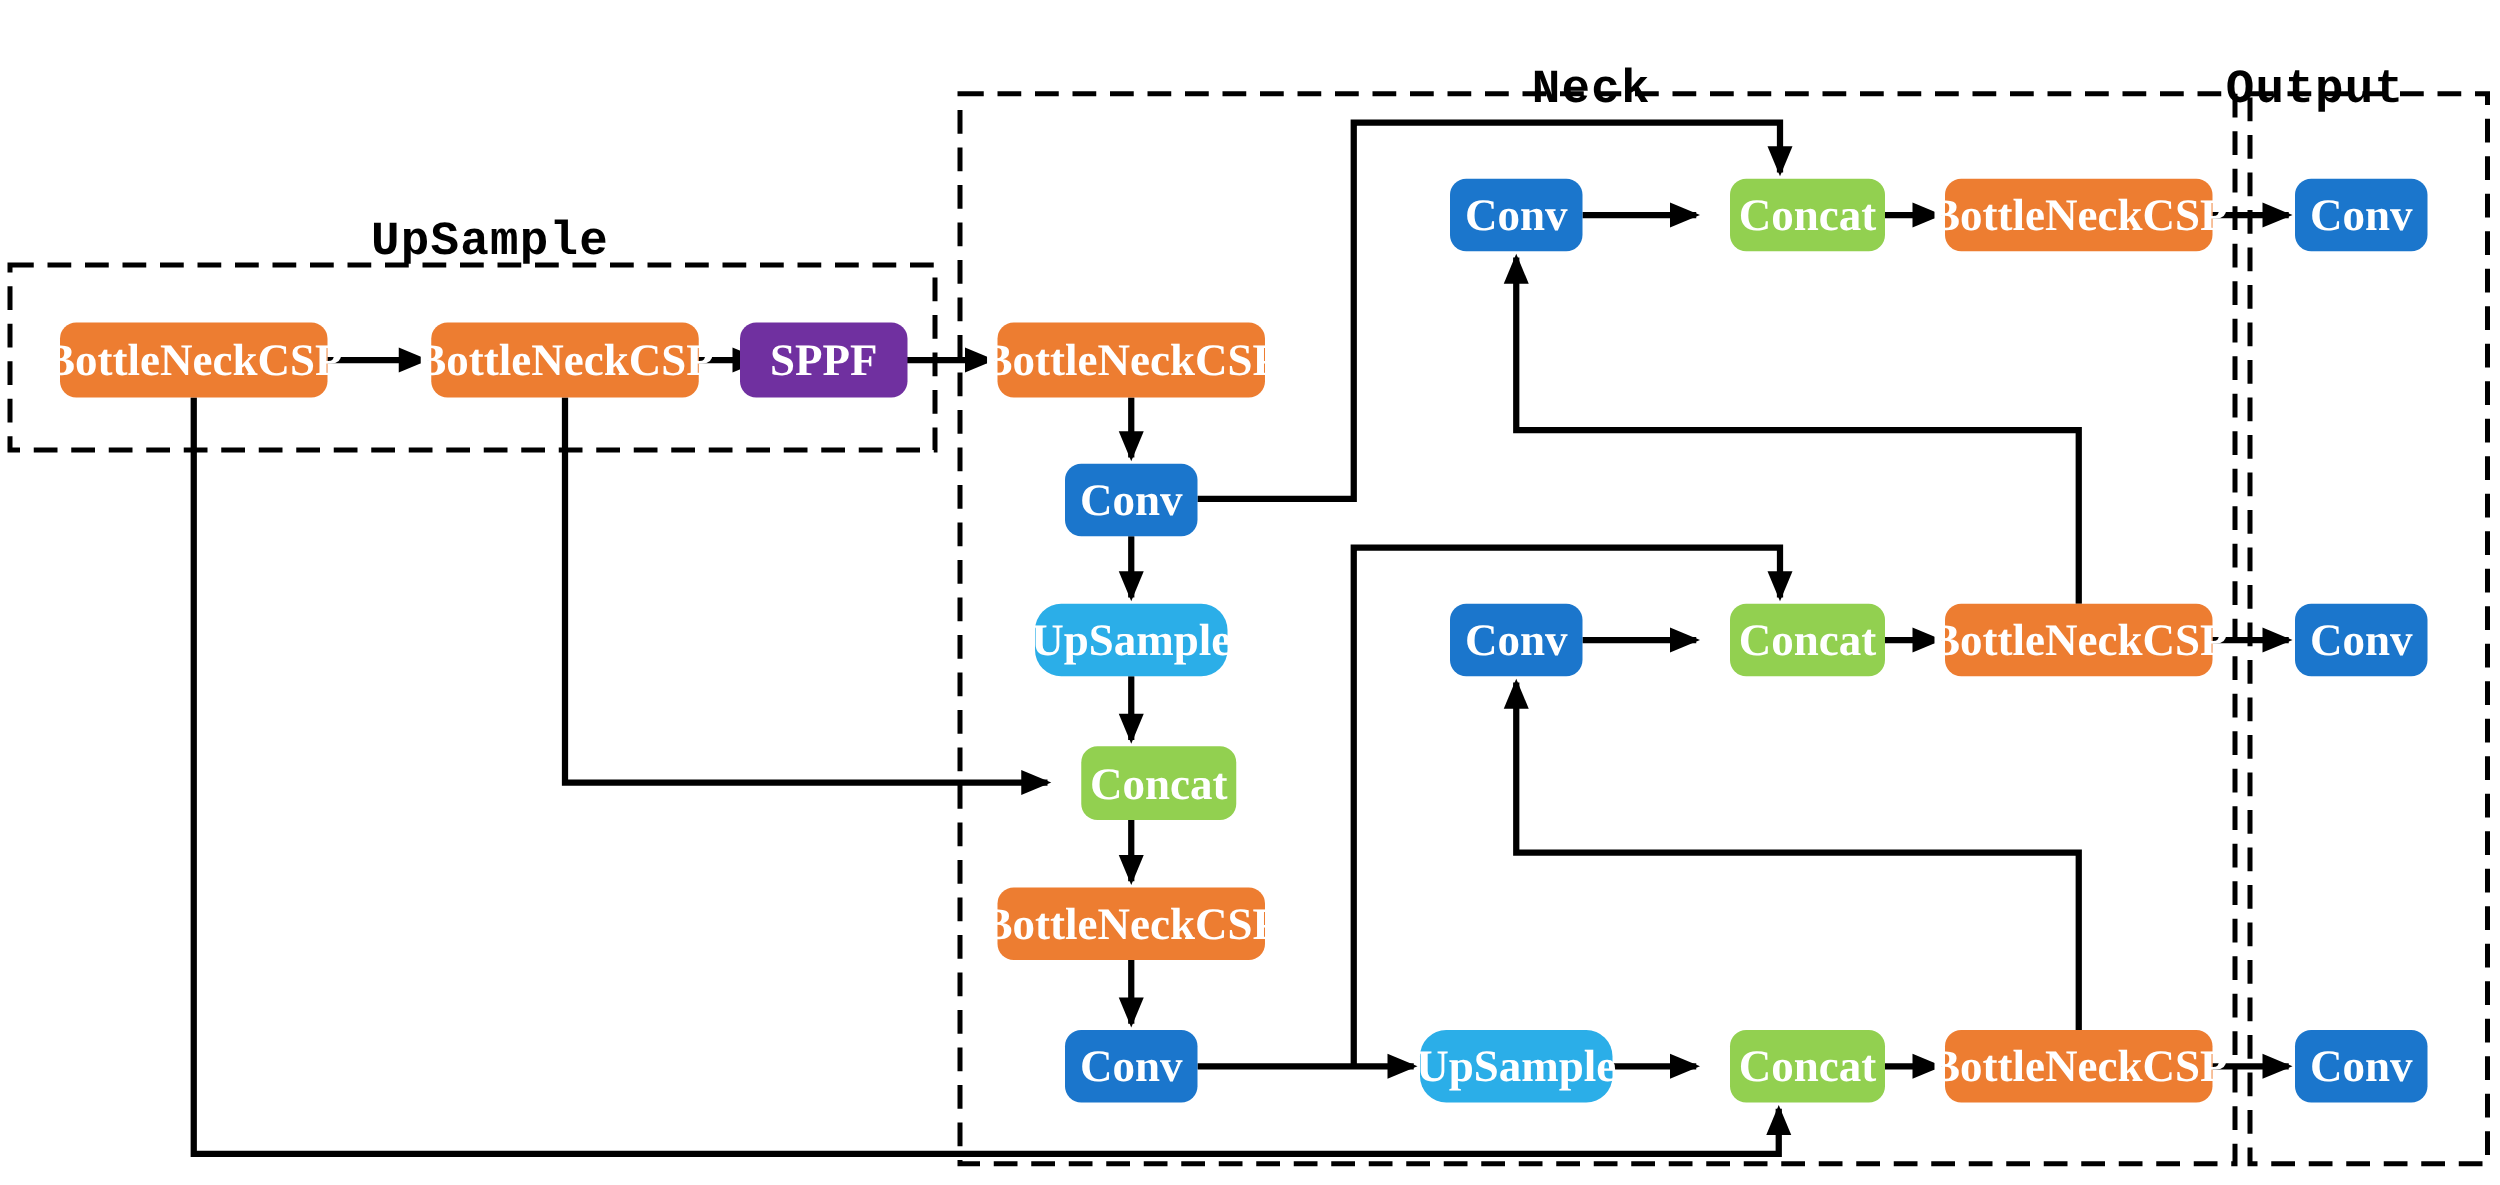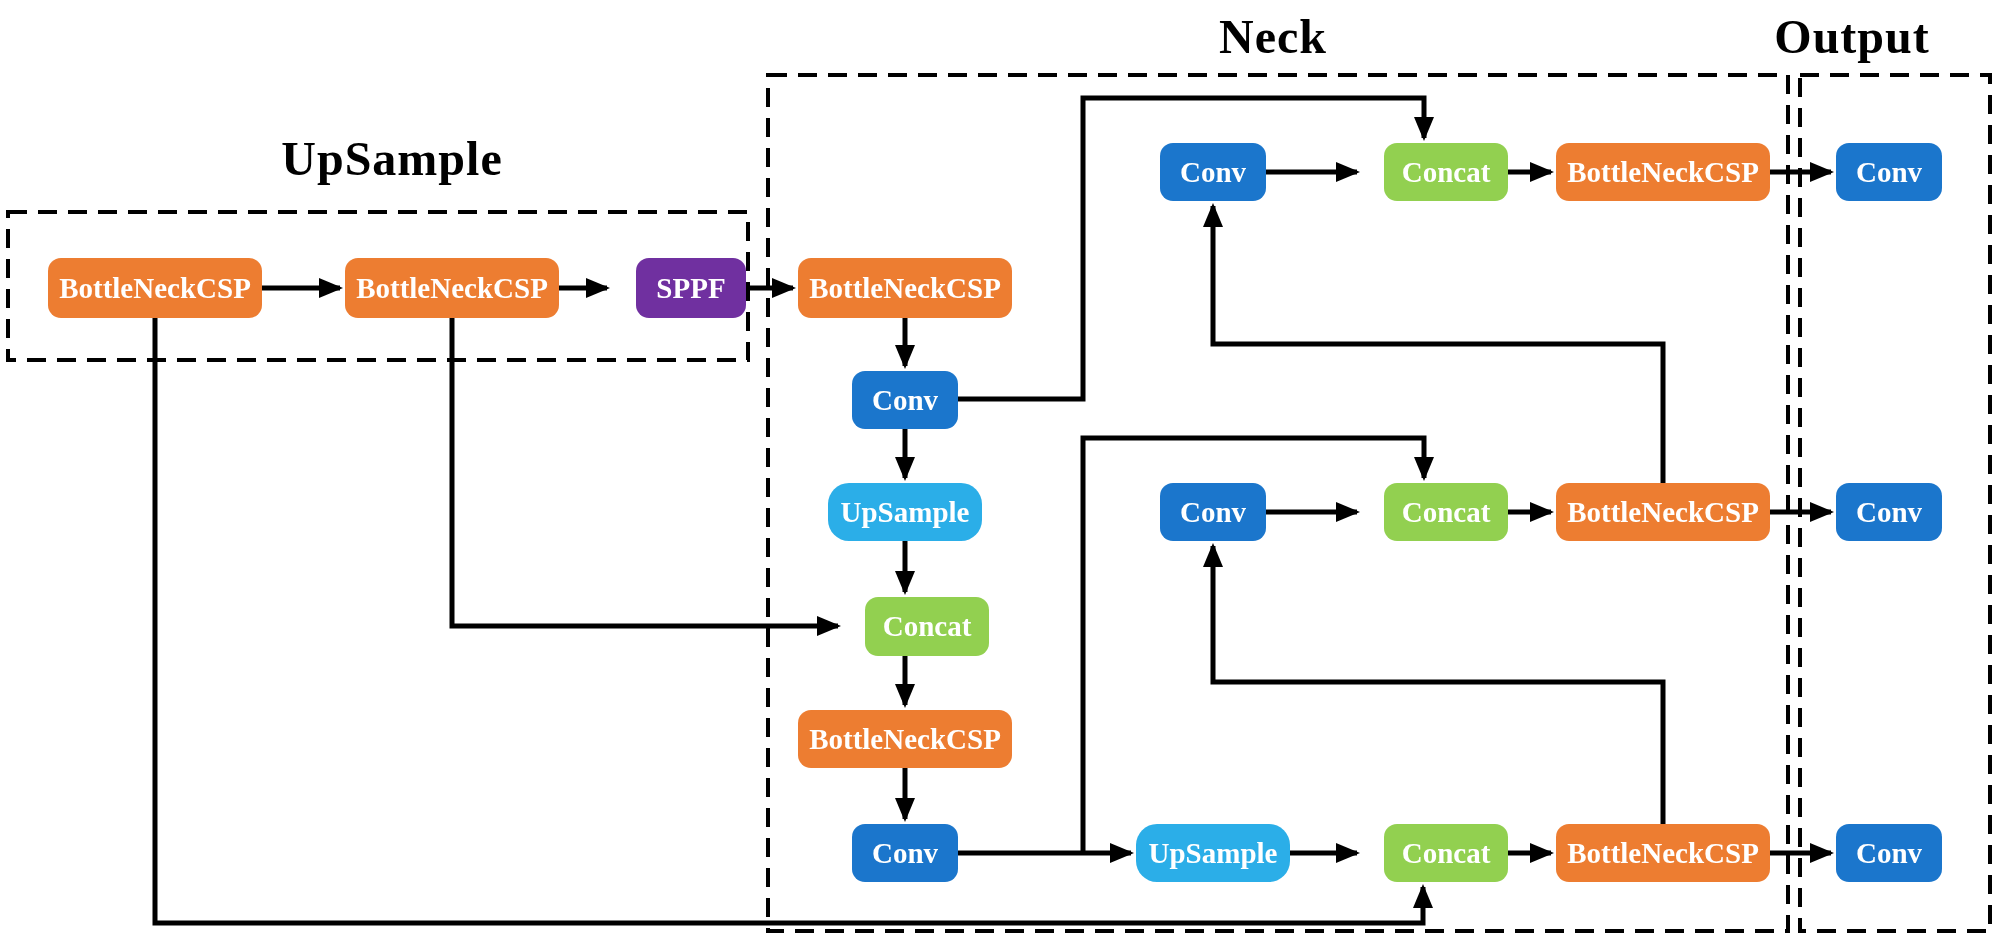--- a/index.html
+++ b/index.html
@@ -7,35 +7,36 @@
     position:relative;
     width:2000px;height:948px;
     background:#ffffff;
     overflow:hidden;
     font-family:"Liberation Serif","DejaVu Serif",serif;
   }
   #connector-layer{position:absolute;left:0;top:0;width:2000px;height:948px;}
   .section-title{
     position:absolute;
     transform:translate(-50%,-50%);
-    font-family:Liberation Serif, serif;
+    font-family:Liberation Mono, monospace;
     font-weight:bold;
-    font-size:48px;
+    font-size:38px;
     color:var(--c-section_title_text,#000);
     white-space:nowrap;
     letter-spacing:1px;
+    margin-top:36px;
   }
   .node{
     position:absolute;
     display:flex;align-items:center;justify-content:center;
     border-radius:13px;
     color:var(--c-node_text,#fff);
     font-family:"Liberation Serif","DejaVu Serif",serif;
     font-weight:bold;
-    font-size:29px;
+    font-size:36px;
     white-space:nowrap;
     line-height:1;
   }
   .node.csp{background:var(--c-bottleneckcsp,#ED7D31);text-align:right;}
   .node.conv{background:var(--c-conv,#1B76CC);}
   .node.upsample{background:var(--c-upsample,#2BAEE8);border-radius:21px;}
   .node.concat{background:var(--c-concat,#92D050);margin-left:22px;}
   .node.sppf{background:var(--c-sppf,#7030A0);}
   .region{fill:none;stroke:var(--c-connector,#000);stroke-width:4;stroke-dasharray:19 11;}
   .wire{fill:none;stroke:var(--c-connector,#000);stroke-width:5;}
@@ -89,21 +90,21 @@
     <path class="wire" d="M1663,483 L1663,344 L1213,344 L1213,206" marker-end="url(#arr)"></path>
     <path class="wire" d="M1663,824 L1663,682 L1213,682 L1213,546" marker-end="url(#arr)"></path>
   </svg>
 
   <div class="section-title" style="left:392px;top:158px;">UpSample</div>
   <div class="section-title" style="left:1273px;top:36px;">Neck</div>
   <div class="section-title" style="left:1852px;top:36px;">Output</div>
 
   <div class="node csp" style="left:48px;top:258px;width:214px;height:60px;">BottleNeckCSP</div>
   <div class="node csp" style="left:345px;top:258px;width:214px;height:60px;">BottleNeckCSP</div>
-  <div class="node sppf" style="left:636px;top:258px;width:110px;height:60px;">SPPF</div>
+  <div class="node sppf" style="left:592px;top:258px;width:134px;height:60px;">SPPF</div>
 
   <div class="node csp" style="left:798px;top:258px;width:214px;height:60px;">BottleNeckCSP</div>
   <div class="node conv" style="left:852px;top:371px;width:106px;height:58px;">Conv</div>
   <div class="node upsample" style="left:828px;top:483px;width:154px;height:58px;">UpSample</div>
   <div class="node concat" style="left:843px;top:597px;width:124px;height:59px;">Concat</div>
   <div class="node csp" style="left:798px;top:710px;width:214px;height:58px;">BottleNeckCSP</div>
   <div class="node conv" style="left:852px;top:824px;width:106px;height:58px;">Conv</div>
 
   <div class="node conv" style="left:1160px;top:143px;width:106px;height:58px;">Conv</div>
   <div class="node concat" style="left:1362px;top:143px;width:124px;height:58px;">Concat</div>

